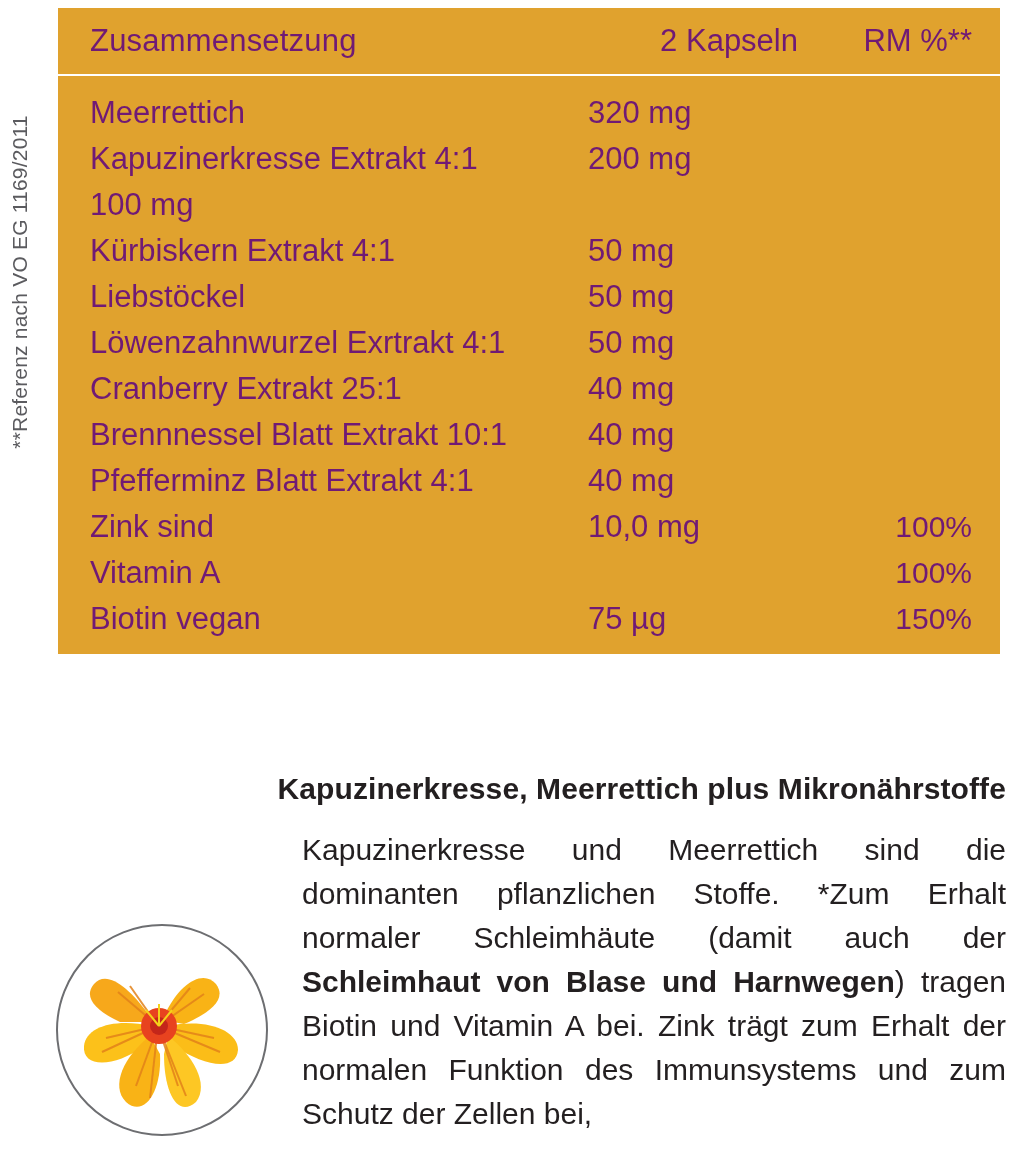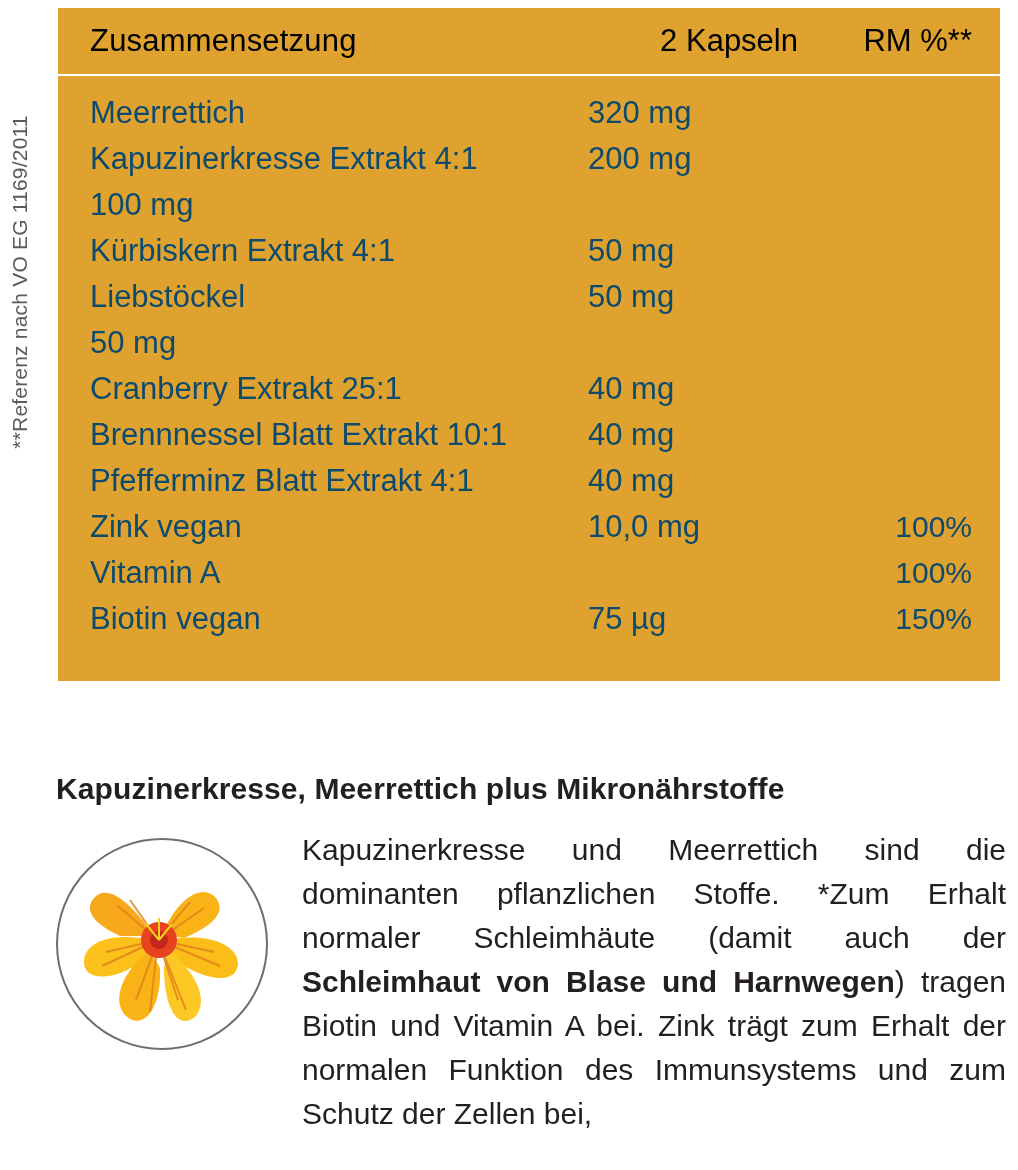--- a/index.html
+++ b/index.html
@@ -47,42 +47,42 @@
     box-sizing: border-box;
     padding: 0;
   }
   .table-head {
     display: flex;
     align-items: center;
     height: 68px;
     border-bottom: 2px solid #ffffff;
     box-sizing: border-box;
     padding: 0 28px 0 32px;
-    color: #000000;
+    color: #701a75;
   }
   .th-name {
     flex: 1 1 auto;
     font-size: 31px;
     letter-spacing: 0.2px;
   }
   .th-amount {
     width: 210px;
     text-align: right;
     font-size: 31px;
     padding-right: 14px;
   }
   .th-rm {
     width: 160px;
     text-align: right;
     font-size: 31px;
   }
 
   .table-body {
-    padding: 14px 28px 39px 32px;
-    color: #0c4a6e;
+    padding: 14px 28px 12px 32px;
+    color: #701a75;
   }
   .row {
     display: flex;
     align-items: baseline;
     min-height: 46px;
   }
   .cell-name {
     flex: 1 1 auto;
     font-size: 31px;
     line-height: 46px;
@@ -109,30 +109,31 @@
   
   .headline {
     position: absolute;
     left: 56px;
     top: 772px;
     width: 950px;
     font-size: 30px;
     font-weight: bold;
     color: #231f20;
     letter-spacing: 0.1px;
+    text-align: right;
   }
 
   
   .body-block {
     position: absolute;
     left: 56px;
     top: 828px;
     width: 950px;
     display: flex;
-    align-items: flex-start;
+    align-items: flex-end;
   }
   .flower-wrap {
     width: 216px;
     flex: 0 0 216px;
     padding-top: 10px;
   }
   .flower {
     width: 208px;
     height: 208px;
     border-radius: 50%;
@@ -191,20 +192,21 @@
       <div class="cell-rm"></div>
     </div>
 
     <div class="row">
       <div class="cell-name">Liebstöckel</div>
       <div class="cell-amount">50 mg</div>
       <div class="cell-rm"></div>
     </div>
 
     <div class="row">
+      <div class="cell-name">Löwenzahnwurzel Exrtrakt 4:1</div>
       <div class="cell-amount">50 mg</div>
       <div class="cell-rm"></div>
     </div>
 
     <div class="row">
       <div class="cell-name">Cranberry Extrakt 25:1</div>
       <div class="cell-amount">40 mg</div>
       <div class="cell-rm"></div>
     </div>
 
@@ -215,21 +217,21 @@
       <div class="cell-rm"></div>
     </div>
 
     <div class="row">
       <div class="cell-name">Pfefferminz Blatt Extrakt 4:1</div>
       <div class="cell-amount">40 mg</div>
       <div class="cell-rm"></div>
     </div>
 
     <div class="row">
-      <div class="cell-name">Zink vegan</div>
+      <div class="cell-name">Zink sind</div>
       <div class="cell-amount">10,0 mg</div>
       <div class="cell-rm">100%</div>
     </div>
 
     <div class="row">
       <div class="cell-name">Vitamin A</div>
       <div class="cell-rm">100%</div>
     </div>
 
     <div class="row">

